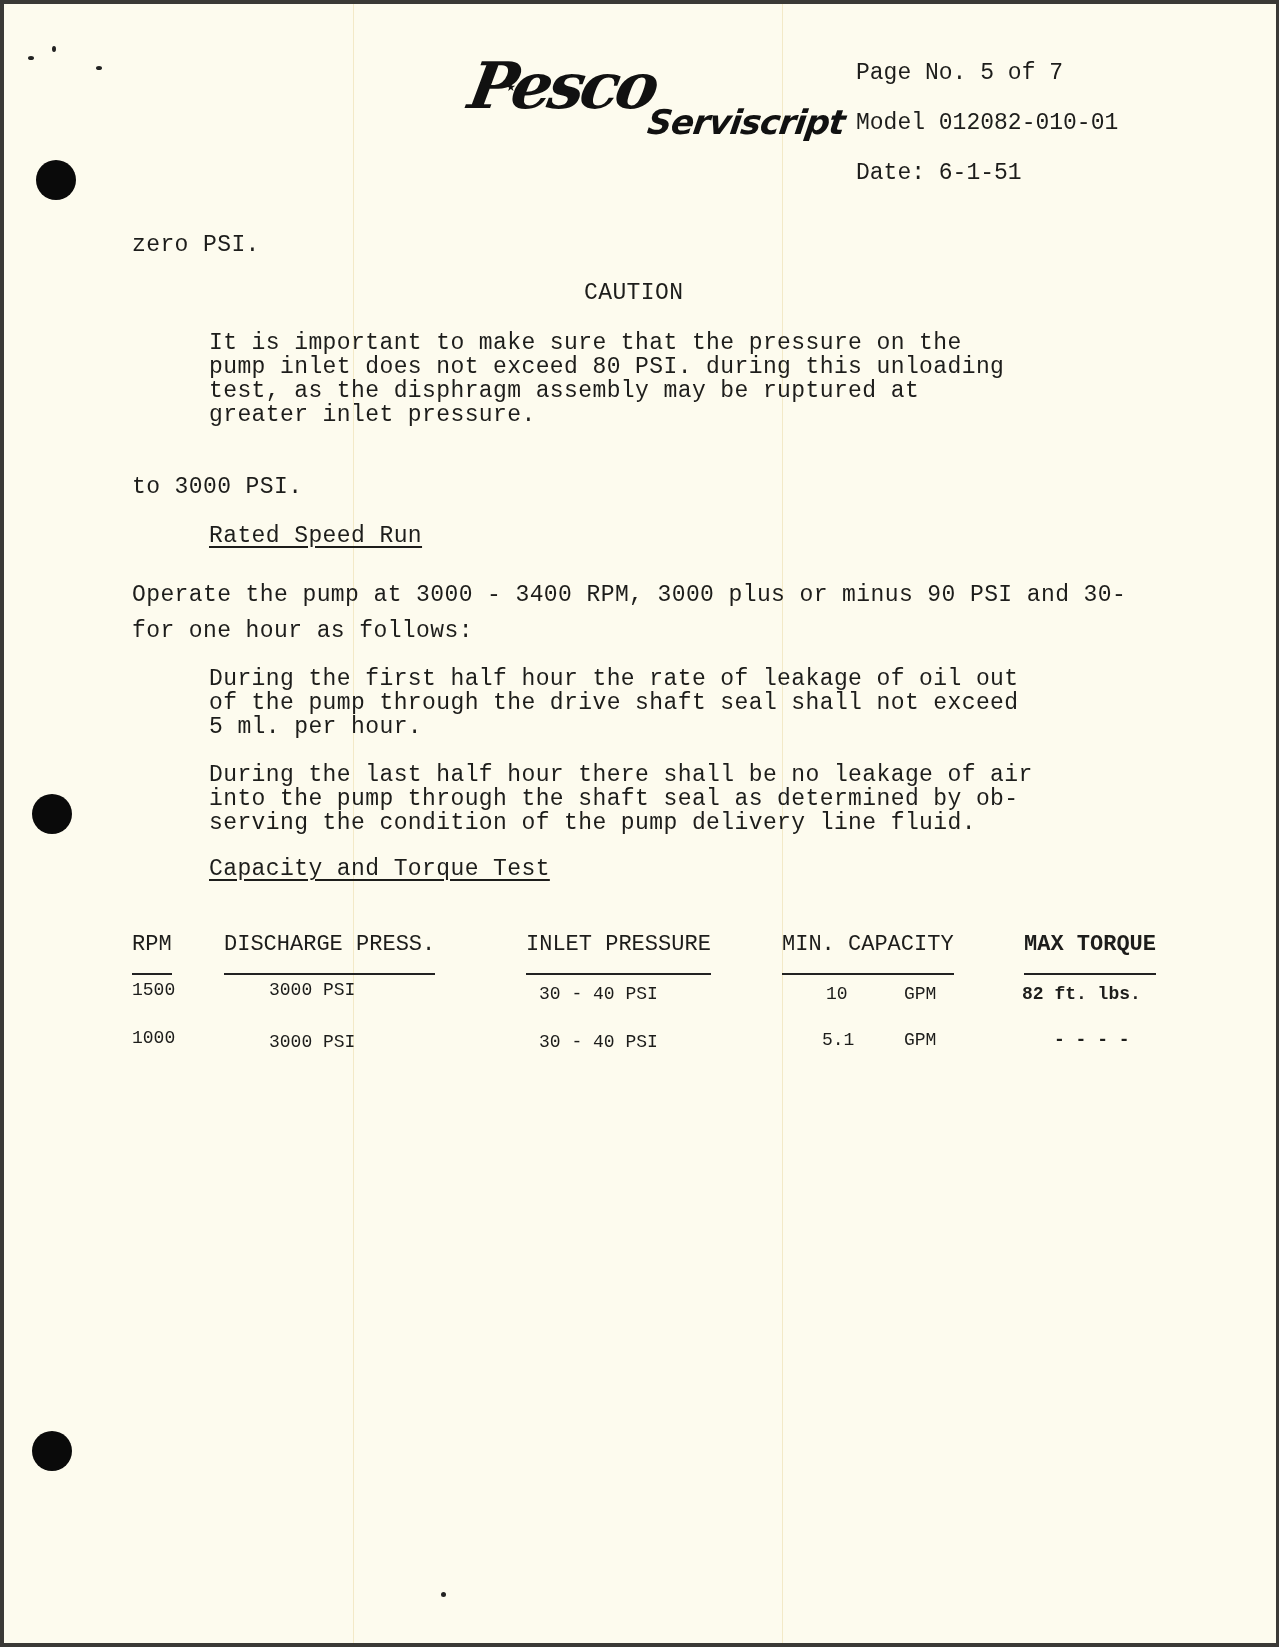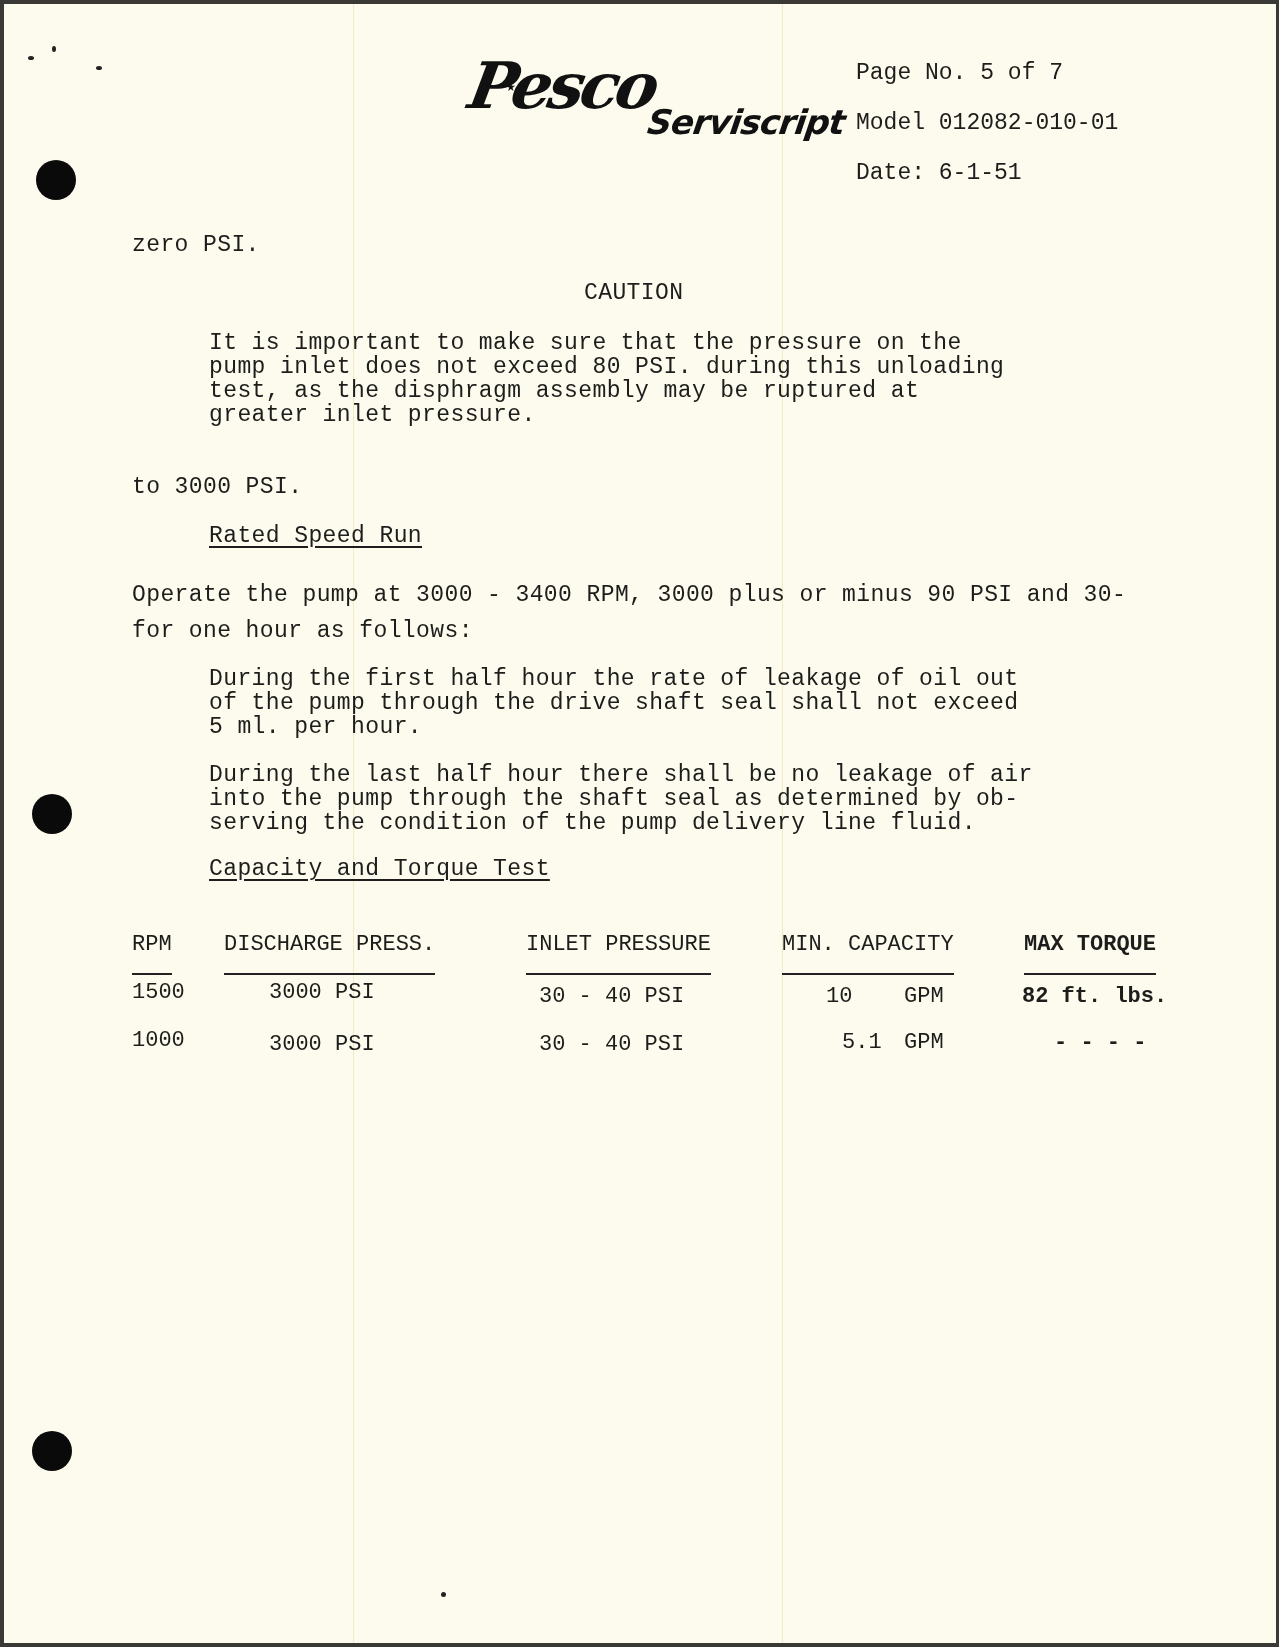--- a/index.html
+++ b/index.html
@@ -31,21 +31,21 @@
     .logo-serviscript {
       position: absolute; left: 644px; top: 98px;
       font-family: "DejaVu Sans", sans-serif; font-style: italic; font-weight: bold;
       font-size: 34px; letter-spacing: -1px; color: #111; transform: skewX(-8deg);
     }
     .hdr { position: absolute; left: 852px; font-size: 23px; white-space: pre; }
     .line { position: absolute; font-size: 23px; white-space: pre; letter-spacing: 0.4px; }
     .u { text-decoration: underline; text-underline-offset: 4px; }
     .th { position: absolute; top: 928px; font-size: 22px; white-space: pre;
           border-bottom: 2px solid #222; padding-bottom: 16px; }
-    .td { position: absolute; font-size: 22px; white-space: pre; }
+    .td { position: absolute; font-size: 18px; white-space: pre; }
     .bold { font-weight: bold; }
   </style>
 </head>
 <body>
 
 <div class="page">
   <div class="fold" style="left:349px"></div>
   <div class="fold" style="left:778px"></div>
 
   <div class="hole" style="left:32px;top:156px"></div>
@@ -104,18 +104,18 @@
       <div class="td" style="left:535px;top:980px">30 - 40 PSI</div>
       <div class="td" style="left:822px;top:980px">10</div>
       <div class="td" style="left:900px;top:980px">GPM</div>
       <div class="td bold" style="left:1018px;top:980px">82 ft. lbs.</div>
     </div>
 
     <div>
       <div class="td" style="left:128px;top:1024px">1000</div>
       <div class="td" style="left:265px;top:1028px">3000 PSI</div>
       <div class="td" style="left:535px;top:1028px">30 - 40 PSI</div>
-      <div class="td" style="left:838px;top:1026px">5.1</div>
+      <div class="td" style="left:818px;top:1026px">5.1</div>
       <div class="td" style="left:900px;top:1026px">GPM</div>
       <div class="td bold" style="left:1050px;top:1026px">- - - -</div>
     </div>
   </div>
 </div>
 
 </body></html>

